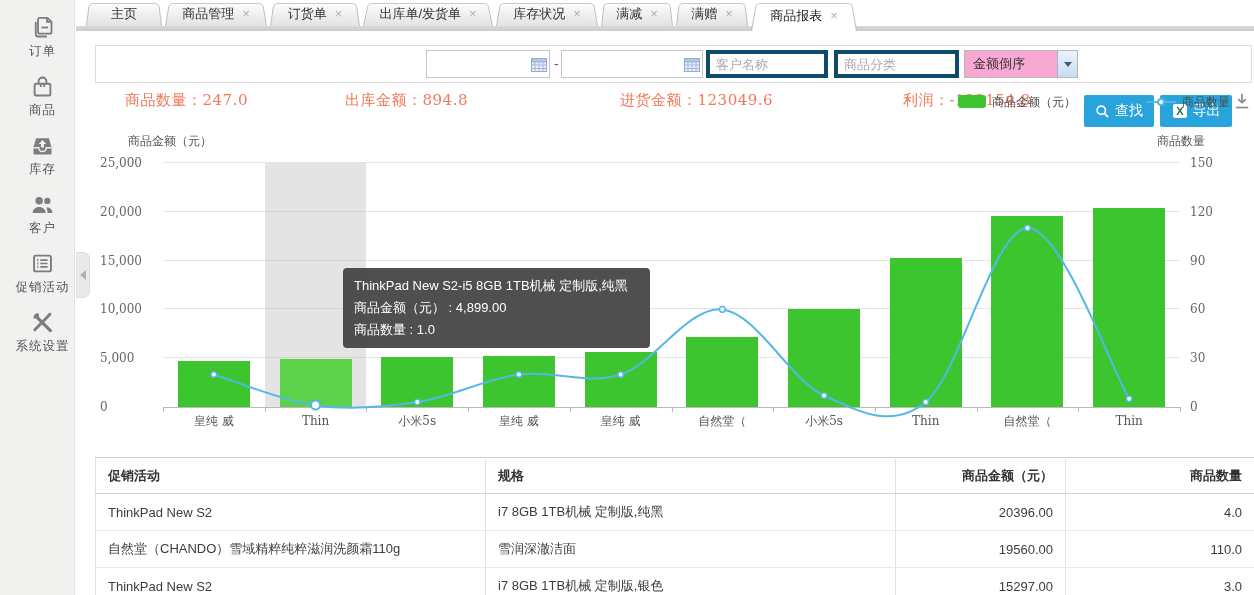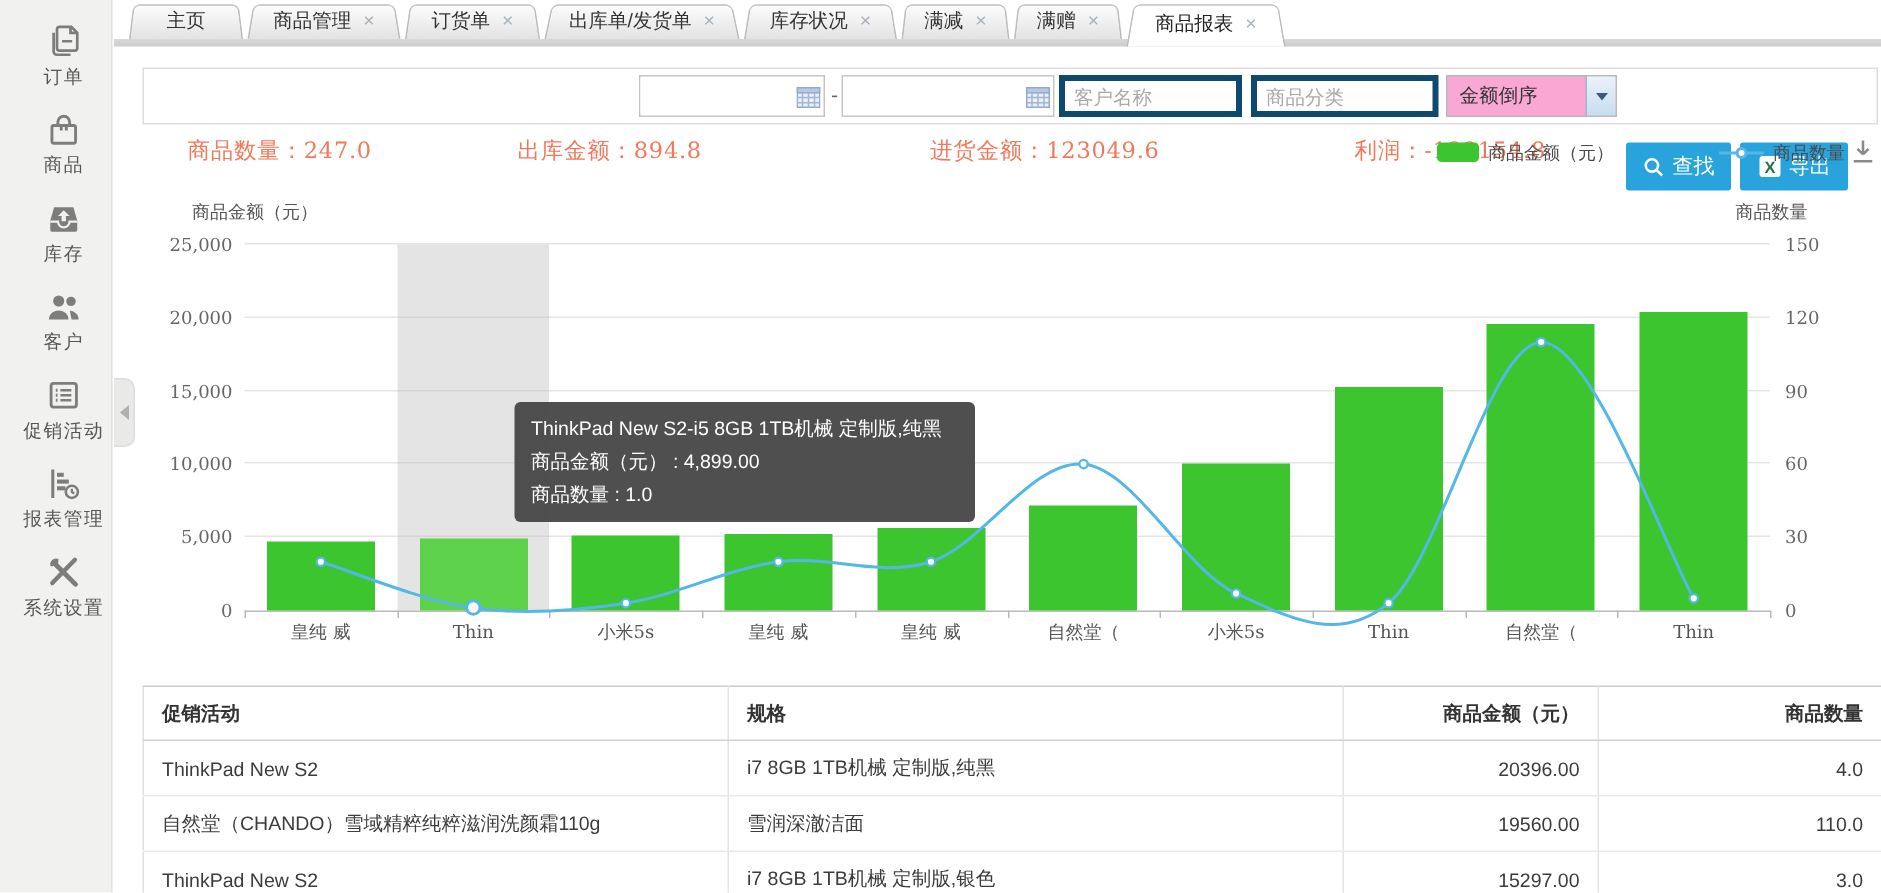--- a/index.html
+++ b/index.html
@@ -59,21 +59,21 @@
 
   
   .chart{position:absolute;left:0;top:128px;width:1254px;height:322px;}
   .axis-title{position:absolute;top:5px;font-size:12px;color:#555;}
   .plot{position:absolute;left:163px;top:35px;width:1017px;height:244px;border-bottom:1px solid #b9b9b9;}
   .gridline{position:absolute;left:0;width:100%;height:1px;background:#e5e5e5;}
   .hl-band{position:absolute;top:0;height:244px;background:rgba(185,185,185,.38);}
   .bar{position:absolute;bottom:0;width:72px;cursor:pointer;}
   .xtick{position:absolute;bottom:-5px;width:1px;height:5px;background:#b9b9b9;}
   .line-svg{position:absolute;left:0;top:0;overflow:visible;}
-  .ytick{position:absolute;left:100px;width:55px;text-align:right;font-size:12px;color:#666;height:16px;line-height:16px;}
+  .ytick{position:absolute;left:100px;width:55px;text-align:left;font-size:12px;color:#666;height:16px;line-height:16px;}
   .ytick.right{left:1190px;width:40px;text-align:left;}
   .xlabel{position:absolute;top:285px;height:16px;line-height:16px;text-align:center;font-size:12px;color:#555;white-space:nowrap;}
   .tooltip{position:absolute;left:343px;top:140px;width:307px;background:rgba(70,70,70,.95);color:#fff;font-size:13px;line-height:1.7;padding:7px 11px;border-radius:4px;box-sizing:border-box;z-index:6;}
   .tooltip div{white-space:nowrap;overflow:hidden;}
 
   
   .tablewrap{position:absolute;left:95px;top:457px;width:1159px;}
   table.report{border-collapse:collapse;table-layout:fixed;width:1159px;background:#fff;}
   table.report th,table.report td{box-sizing:border-box;padding:0 12px;font-size:13px;overflow:hidden;white-space:nowrap;border-right:1px solid #e3e3e3;}
   table.report th:last-child,table.report td:last-child{border-right:none;}
@@ -130,33 +130,20 @@
     </div>
     <div class="side-item">
       <span class="side-icon">
         <svg viewBox="0 0 24 24">
           <rect x="4.5" y="5" width="15" height="14" rx="1.5" fill="none" stroke="#7d7d7d" stroke-width="1.7"></rect>
           <path d="M10 9h6.5M10 12h6.5M10 15h6.5" stroke="#7d7d7d" stroke-width="1.5"></path>
           <path d="M7.3 9h1M7.3 12h1M7.3 15h1" stroke="#7d7d7d" stroke-width="1.8"></path>
         </svg>
       </span>
       <span class="side-label">促销活动</span>
-    </div>
-    <div class="side-item">
-      <span class="side-icon">
-        <svg viewBox="0 0 24 24">
-          <path d="M5.5 3.5v17" stroke="#7d7d7d" stroke-width="1.8"></path>
-          <rect x="8" y="5.5" width="4" height="2.4" fill="#7d7d7d"></rect>
-          <rect x="8" y="9.5" width="7" height="2.4" fill="#7d7d7d"></rect>
-          <rect x="8" y="13.5" width="5" height="2.4" fill="#7d7d7d"></rect>
-          <circle cx="16.8" cy="16.8" r="3.6" fill="#f1f1f0" stroke="#7d7d7d" stroke-width="1.5"></circle>
-          <path d="M16.8 14.9v2l1.4.9" fill="none" stroke="#7d7d7d" stroke-width="1.3"></path>
-        </svg>
-      </span>
-      <span class="side-label">报表管理</span>
     </div>
     <div class="side-item">
       <span class="side-icon">
         <svg viewBox="0 0 24 24">
           <path d="M7.2 7.4L19 19.2" stroke="#7d7d7d" stroke-width="2.8" stroke-linecap="round"></path>
           <path d="M8.9 4.2a3.4 3.4 0 0 0-4.6 4.4l2.2-.4 1.9 1.8z" fill="#7d7d7d"></path>
           <path d="M18.6 4.6L5.2 18.4" stroke="#7d7d7d" stroke-width="2.6" stroke-linecap="round"></path>
           <path d="M4.2 19.8l2-.6.6-2z" fill="#7d7d7d"></path>
         </svg>
       </span>

